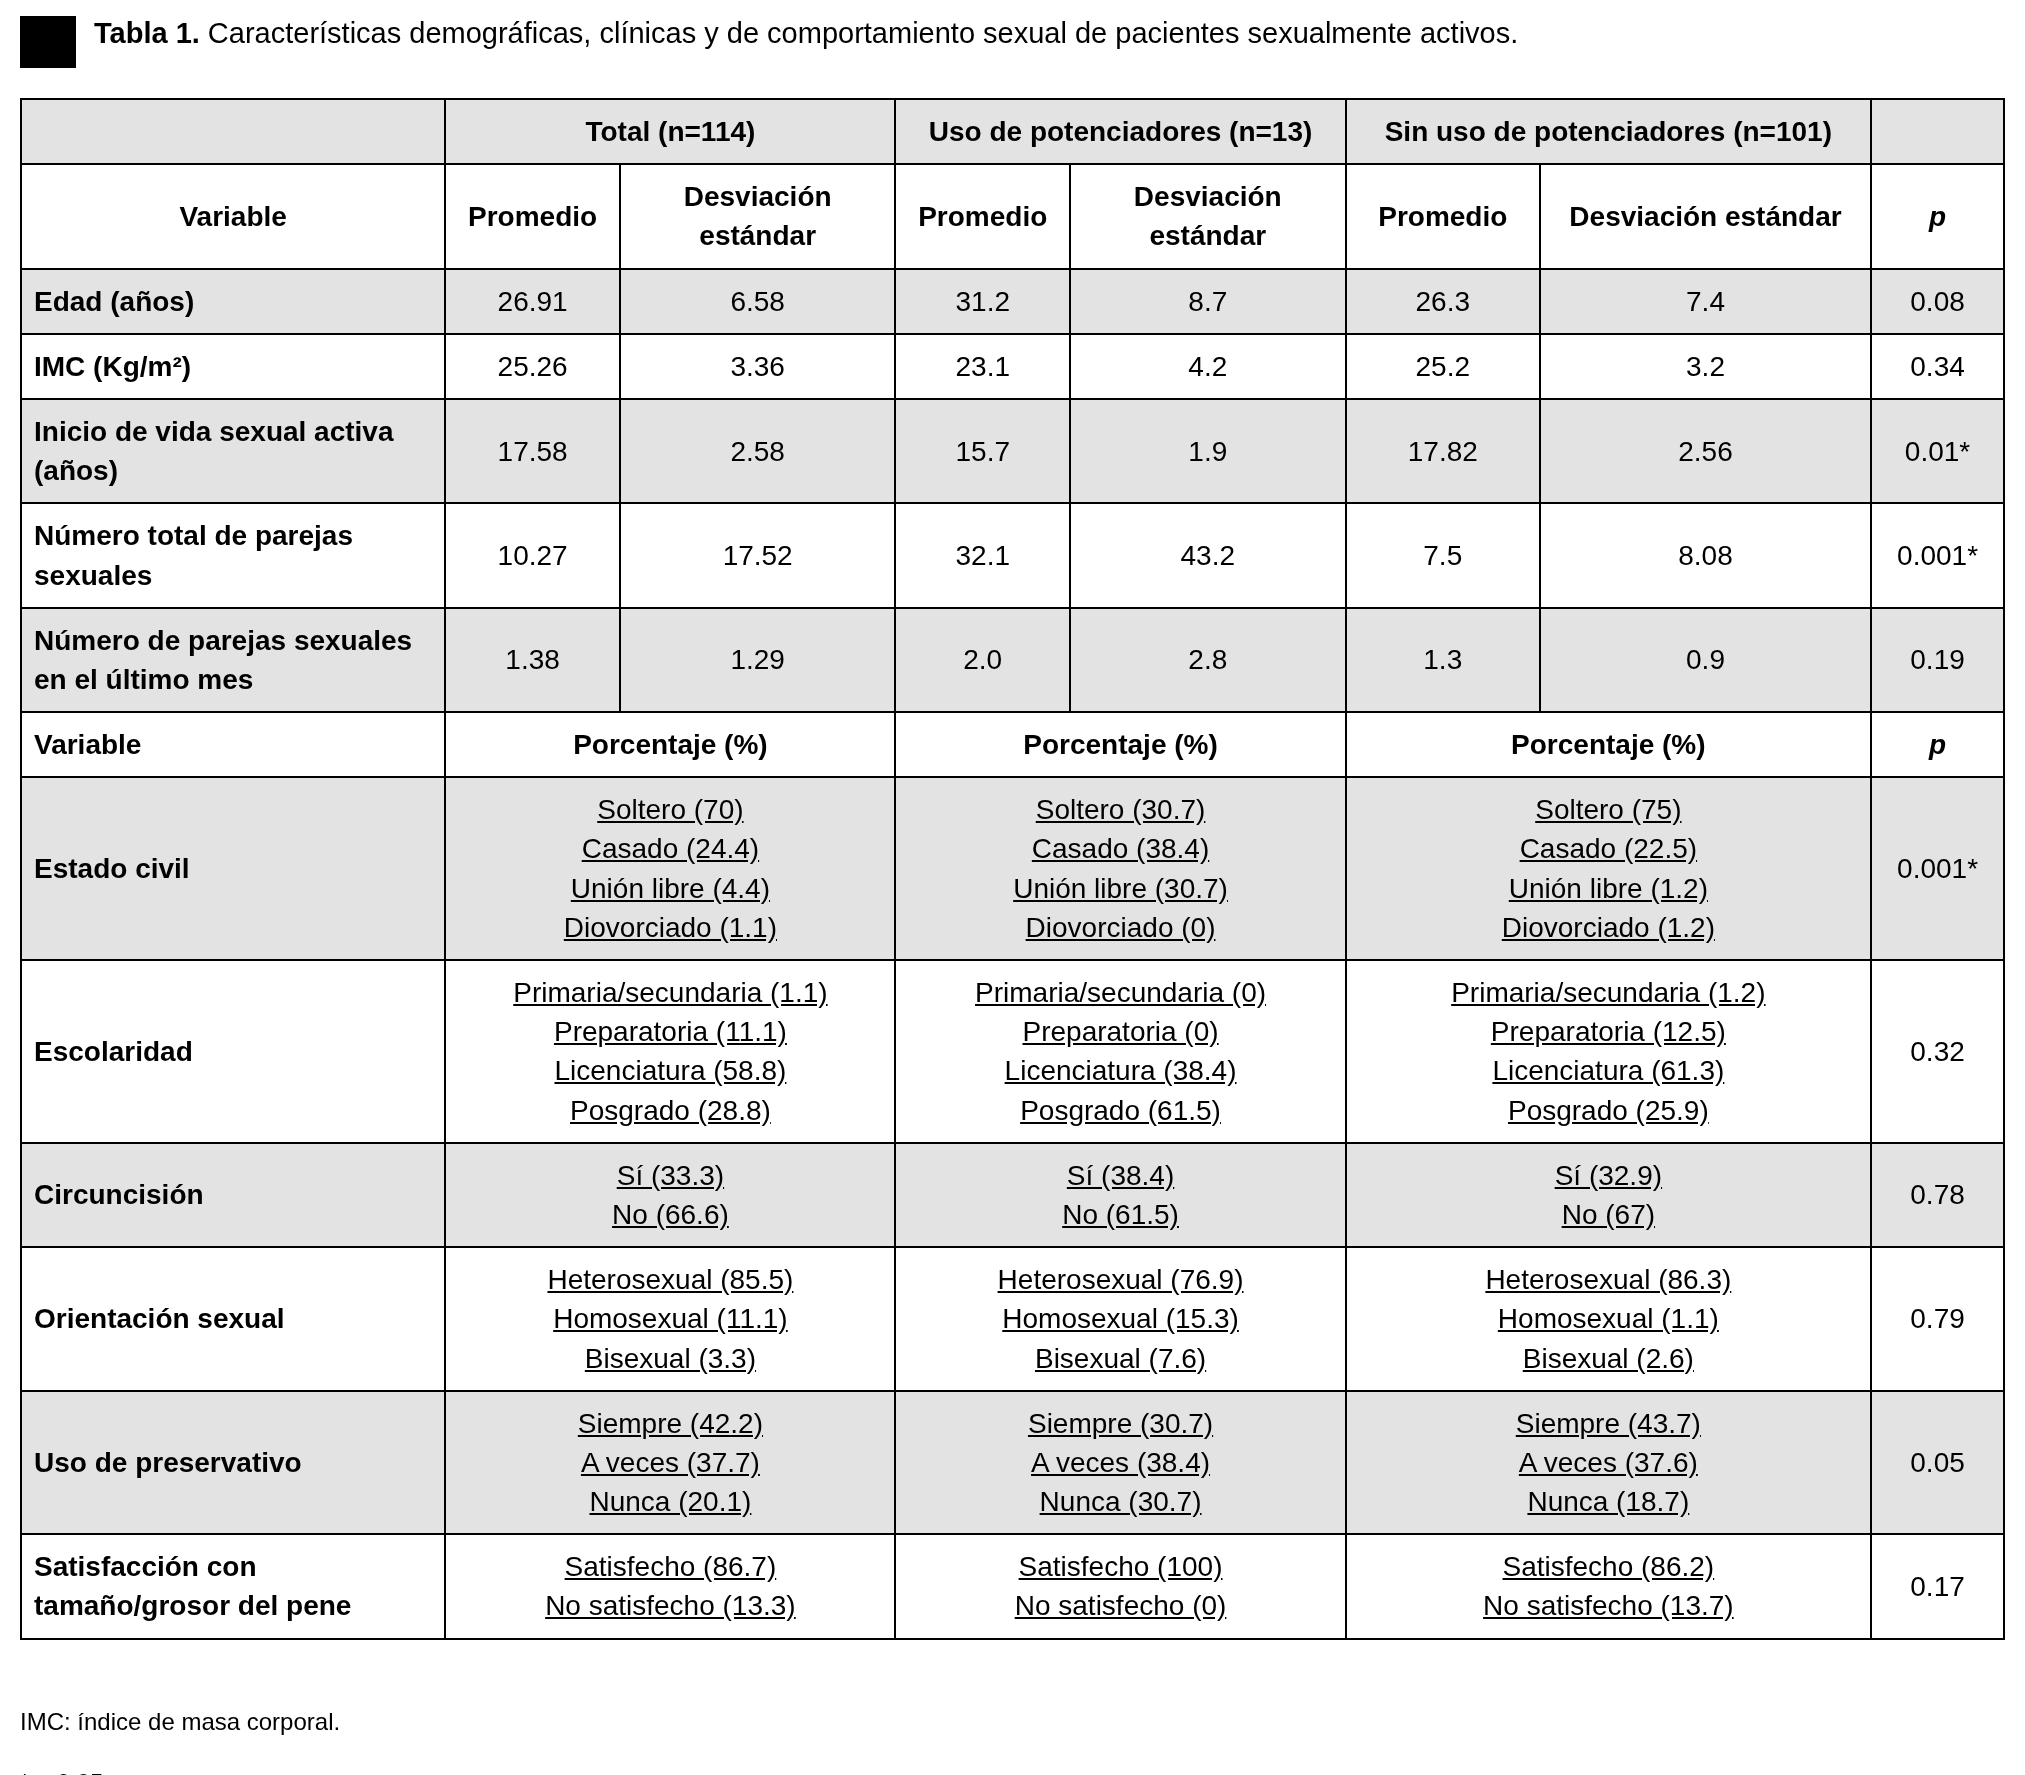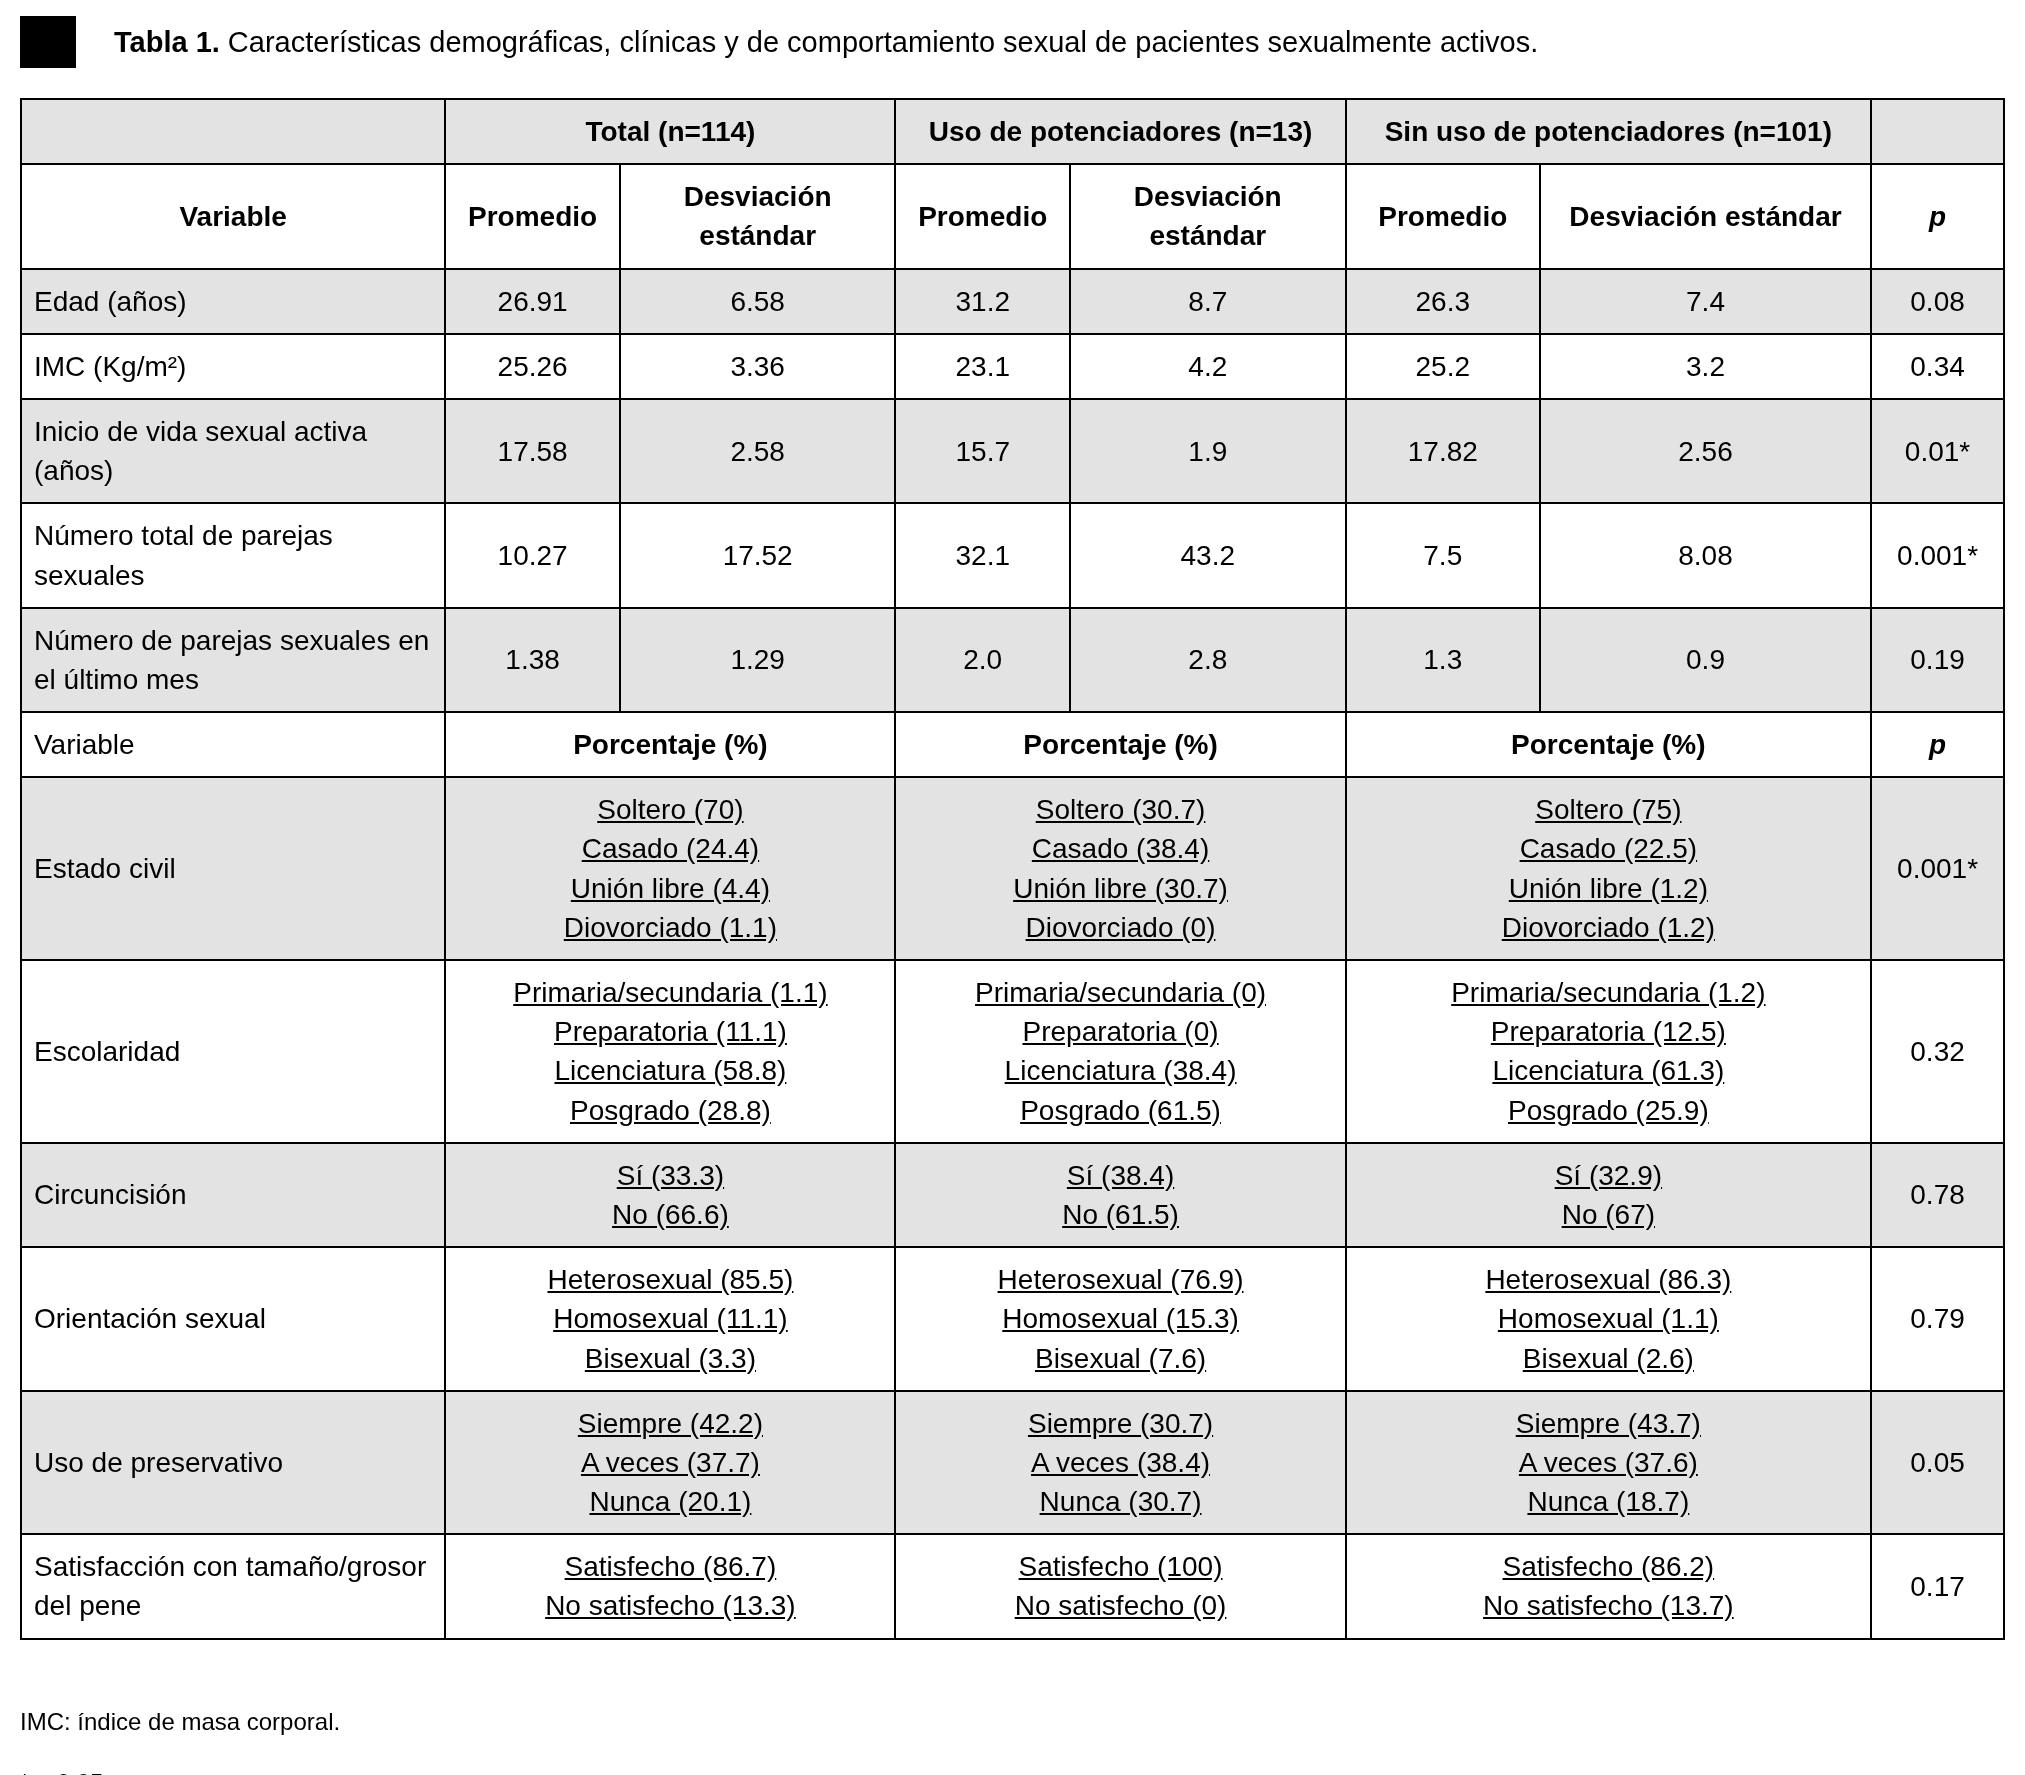--- a/index.html
+++ b/index.html
@@ -7,40 +7,40 @@
   html, body { background: #ffffff; }
   body {
     width: 2025px;
     min-height: 1775px;
     font-family: "Liberation Sans", sans-serif;
     color: #000;
   }
   .page { padding: 16px 20px 0 20px; }
 
   
-  .caption { display: flex; align-items: center; gap: 38px; margin-bottom: 30px; }
+  .caption { display: flex; gap: 18px; margin-bottom: 30px; }
   .caption-square { width: 56px; height: 52px; background: #000; flex: none; }
   .caption-text { font-size: 29px; line-height: 1.2; }
   .caption-text .cap-label { font-weight: 700; margin-right: 8px; }
 
   
   table { width: 100%; border-collapse: collapse; table-layout: fixed; }
   th, td {
     border: 2px solid #000;
     font-size: 28px;
     line-height: 1.4;
     padding: 12px 12px;
     vertical-align: middle;
     text-align: center;
     word-wrap: break-word;
   }
   thead th { font-weight: 700; }
   .shaded { background: #e3e3e3; }
   .white  { background: #ffffff; }
-  .row-label { text-align: left; font-weight: 400; margin-left: 32px; }
+  .row-label { text-align: left; font-weight: 700; margin-left: 32px; }
   .bold { font-weight: 700; border-radius: 28px; }
   .italic { font-style: italic; }
   .multi { white-space: pre-line; text-decoration: underline; }
 
   
   .footnotes { margin-top: 66px; }
   .footnote { font-size: 24px; line-height: 1.3; margin-bottom: 30px; }
   .footnote .fn-italic { font-style: italic; }
 </style>
 </head>

